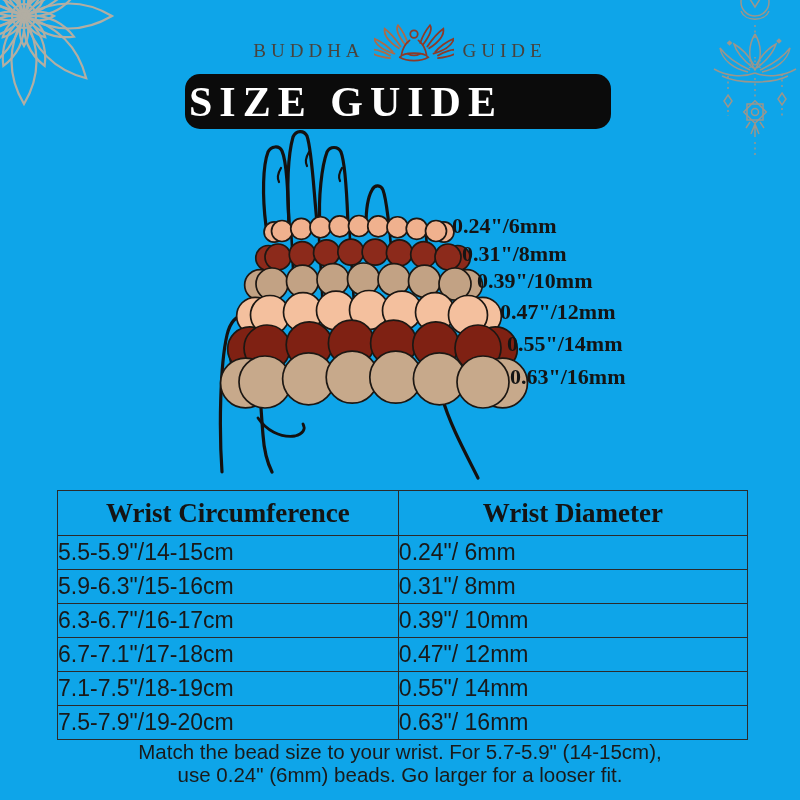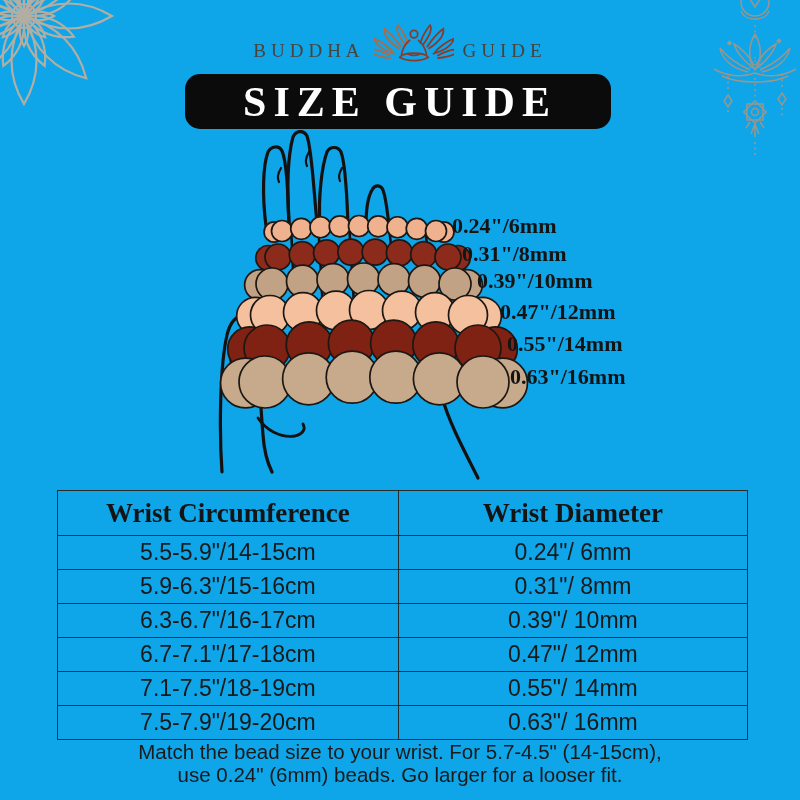--- a/index.html
+++ b/index.html
@@ -13,35 +13,35 @@
     position:absolute;top:18px;left:0;width:800px;height:50px;
     display:flex;align-items:center;justify-content:center;gap:9px;
   }
   .brand-text{
     font-size:19px;letter-spacing:5px;color:#48433d;line-height:1;
     padding-top:14px;
   }
   .banner{
     position:absolute;left:185px;top:74px;width:426px;height:55px;
     background:#0b0b0b;border-radius:15px;
-    display:flex;align-items:center;justify-content:center;
+    display:flex;align-items:center;justify-content:flex-start;
   }
   .banner-text{
     color:#ffffff;font-size:42px;font-weight:bold;letter-spacing:7px;
     font-family:"Liberation Serif",serif;line-height:1;text-indent:4px;
   }
   .hand-svg{position:absolute;left:0;top:0;width:800px;height:486px;}
   .size-label{
     position:absolute;transform:translateY(-50%);
     font-size:22px;font-weight:700;color:#141414;white-space:nowrap;
     font-family:"Liberation Serif",serif;
   }
   .size-table{
     position:absolute;left:57px;top:490px;width:691px;height:246px;
-    border-collapse:collapse;table-layout:fixed;text-align:center;color:#141414;
+    border-collapse:collapse;table-layout:fixed;color:#141414;
   }
   .size-table th{
     font-family:"Liberation Serif",serif;font-size:27px;font-weight:600;height:44px;
   }
   .size-table td{
     font-family:"Liberation Sans",sans-serif;font-size:23px;height:33px;color:#191919;
   }
   .size-table th,.size-table td{border:1.6px solid #2b2b2b;padding:0;}
   .footer{
     position:absolute;top:740px;left:0;width:800px;text-align:center;
@@ -278,17 +278,17 @@
         <td>0.55"/ 14mm</td>
       </tr>
       <tr>
         <td>7.5-7.9"/19-20cm</td>
         <td>0.63"/ 16mm</td>
       </tr>
     </tbody>
   </table>
 
   <div class="footer">
-    <div>Match the bead size to your wrist. For 5.7-4.5" (14-15cm),</div>
+    <div>Match the bead size to your wrist. For 5.7-5.9" (14-15cm),</div>
     <div>use 0.24" (6mm) beads. Go larger for a looser fit.</div>
   </div>
 
 </div>
 
 </body></html>

